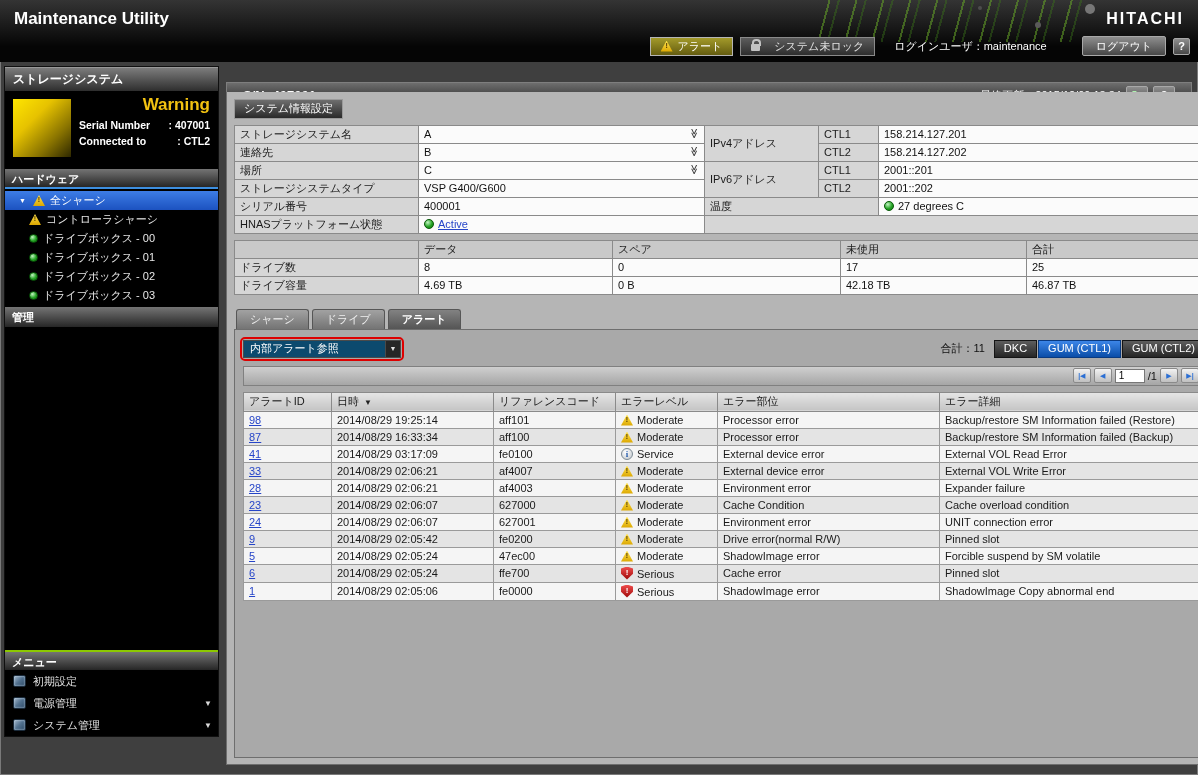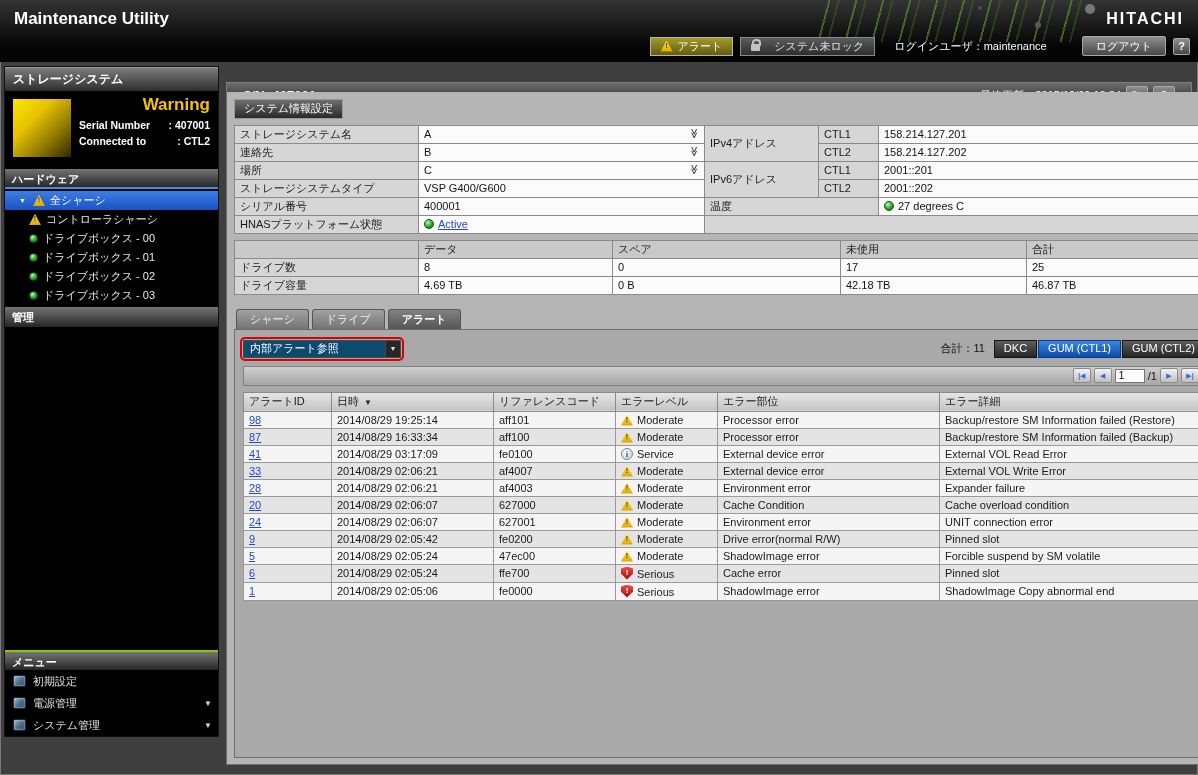--- a/index.html
+++ b/index.html
@@ -393,21 +393,21 @@
         </tr>
         <tr>
           <td><a class="link">28</a></td>
           <td>2014/08/29 02:06:21</td>
           <td>af4003</td>
           <td><span class="tri s lv"></span><span>Moderate</span></td>
           <td>Environment error</td>
           <td>Expander failure</td>
         </tr>
         <tr>
-          <td><a class="link">20</a></td>
+          <td><a class="link">23</a></td>
           <td>2014/08/29 02:06:07</td>
           <td>627000</td>
           <td><span class="tri s lv"></span><span>Moderate</span></td>
           <td>Cache Condition</td>
           <td>Cache overload condition</td>
         </tr>
         <tr>
           <td><a class="link">24</a></td>
           <td>2014/08/29 02:06:07</td>
           <td>627001</td>

